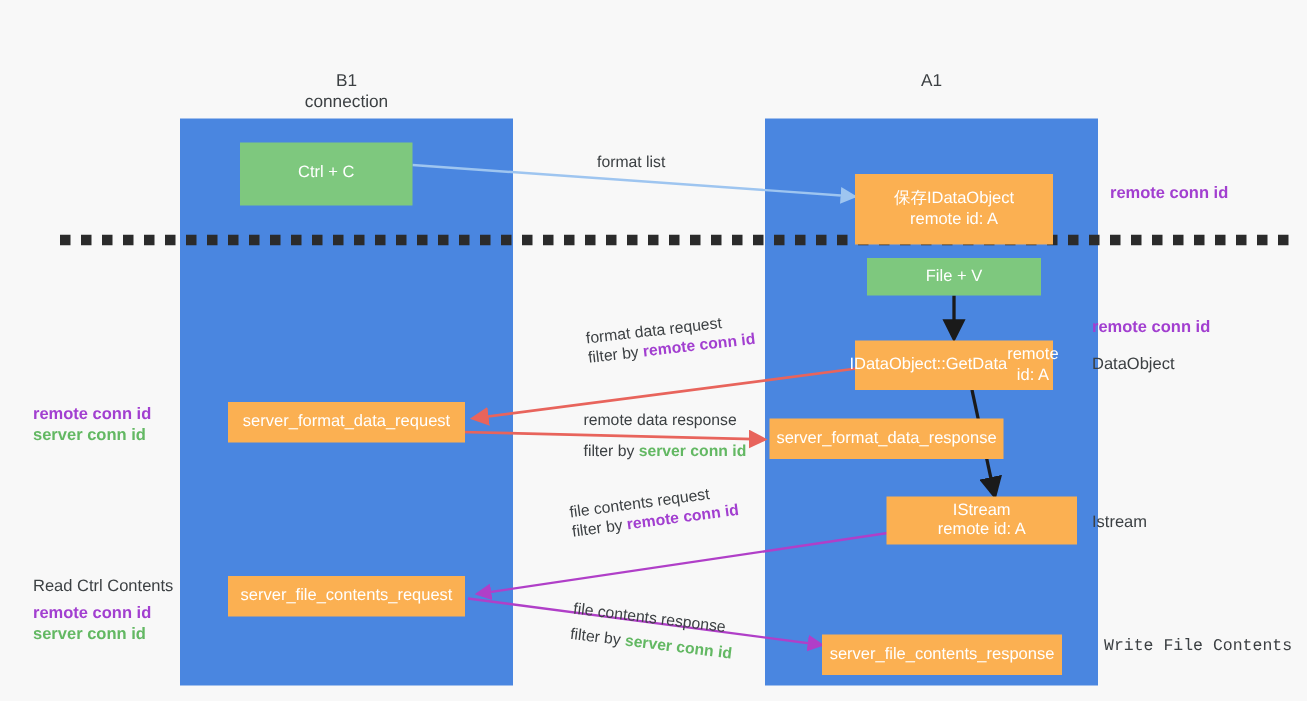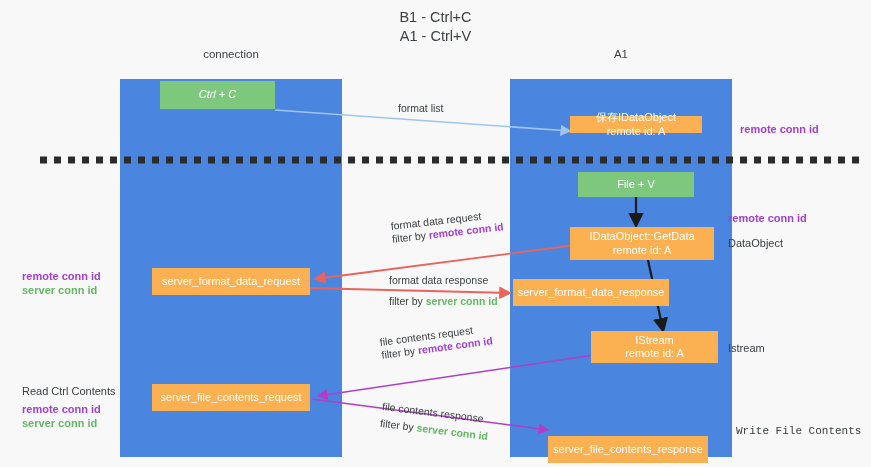--- a/index.html
+++ b/index.html
@@ -48,26 +48,23 @@
     white-space:nowrap;
   }
 
   svg.overlay{position:absolute;left:0;top:0;width:871px;height:467px;pointer-events:none;}
 </style>
 </head>
 <body>
 
 <div id="stage">
 
-  <div class="title">
-    <div>B1 - Ctrl+C</div>
-    <div>A1 - Ctrl+V</div>
-  </div>
 
   <div class="col-head" style="left:120px;top:47px;width:222px;">
+    <div>B1</div>
     <div>connection</div>
   </div>
   <div class="col-head" style="left:510px;top:47px;width:222px;">
     <div>A1</div>
   </div>
 
   <div class="lane" style="left:120px;top:79px;width:222px;height:378px;"></div>
   <div class="lane" style="left:510px;top:79px;width:222px;height:378px;"></div>
 
   <svg class="overlay" viewBox="0 0 871 467">
@@ -96,72 +93,72 @@
 
     <line x1="307" y1="288" x2="510" y2="293" stroke="#e8645c" stroke-width="1.8" marker-end="url(#mk-red)"></line>
 
     <line x1="594" y1="355" x2="318" y2="396" stroke="#b03fc8" stroke-width="1.6" marker-end="url(#mk-purple)"></line>
 
     <line x1="312" y1="399" x2="548" y2="430" stroke="#b03fc8" stroke-width="1.6" marker-end="url(#mk-purple)"></line>
 
     <line x1="40" y1="160" x2="860" y2="160" stroke="#2b2b2b" stroke-width="7" stroke-dasharray="7 7" stroke-linecap="butt"></line>
   </svg>
 
-  <div class="box green" style="left:160px;top:81px;width:115px;height:28px;font-style:italic;">
+  <div class="box green" style="left:160px;top:95px;width:115px;height:42px;">
     <span>Ctrl + C</span>
   </div>
 
   <div class="box orange" style="left:152px;top:384px;width:158px;height:27px;">
     <span>server_file_contents_request</span>
   </div>
 
   <div class="box orange" style="left:152px;top:268px;width:158px;height:27px;">
     <span>server_format_data_request</span>
   </div>
 
-  <div class="box orange" style="left:570px;top:116px;width:132px;height:17px;flex-direction:column;">
+  <div class="box orange" style="left:570px;top:116px;width:132px;height:47px;flex-direction:column;">
     <span>保存IDataObject</span>
     <span>remote id: A</span>
   </div>
 
   <div class="box green" style="left:578px;top:172px;width:116px;height:25px;">
     <span>File + V</span>
   </div>
 
-  <div class="box orange" style="left:570px;top:227px;width:144px;height:33px;flex-direction:column;">
+  <div class="box orange" style="left:570px;top:227px;width:132px;height:33px;flex-direction:row;">
     <span>IDataObject::GetData</span>
     <span>remote id: A</span>
   </div>
 
   <div class="box orange" style="left:513px;top:279px;width:156px;height:27px;">
     <span>server_format_data_response</span>
   </div>
 
   <div class="box orange" style="left:591px;top:331px;width:127px;height:32px;flex-direction:column;">
     <span>IStream</span>
     <span>remote id: A</span>
   </div>
 
-  <div class="box orange" style="left:548px;top:436px;width:160px;height:27px;">
+  <div class="box orange" style="left:548px;top:423px;width:160px;height:27px;">
     <span>server_file_contents_response</span>
   </div>
 
   <div class="elabel" style="left:398px;top:102px;">
     <div>format list</div>
   </div>
 
   <div class="elabel" style="left:390px;top:220px;transform:rotate(-6.5deg);transform-origin:left top;">
     <div>format data request</div>
     <div>
       <span>filter by </span><span class="purple">remote conn id</span>
     </div>
   </div>
 
   <div class="elabel" style="left:389px;top:274px;">
-    <div>format data response</div>
+    <div>remote data response</div>
     <div style="margin-top:8px;">
       <span>filter by </span><span class="green-t">server conn id</span>
     </div>
   </div>
 
   <div class="elabel" style="left:379px;top:336px;transform:rotate(-7.5deg);transform-origin:left top;">
     <div>file contents request</div>
     <div>
       <span>filter by </span><span class="purple">remote conn id</span>
     </div>

